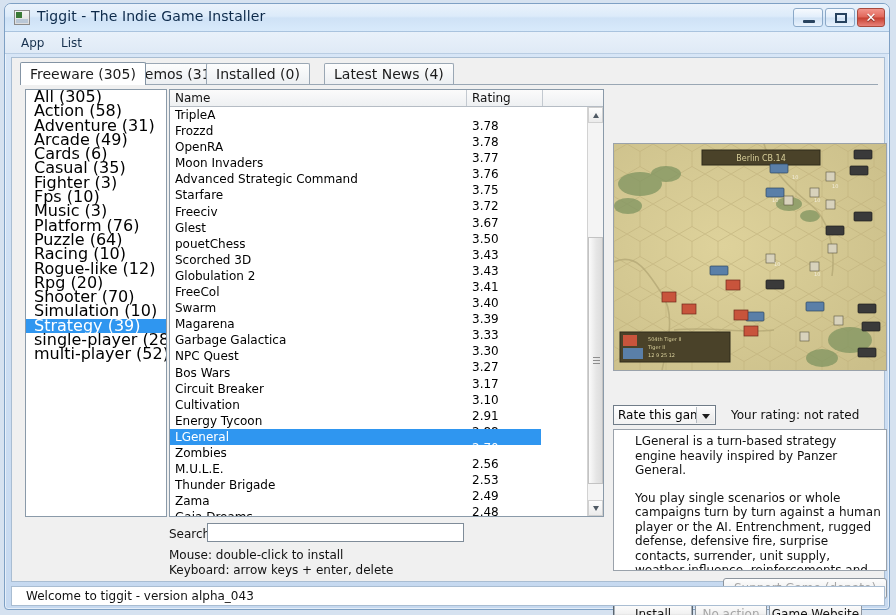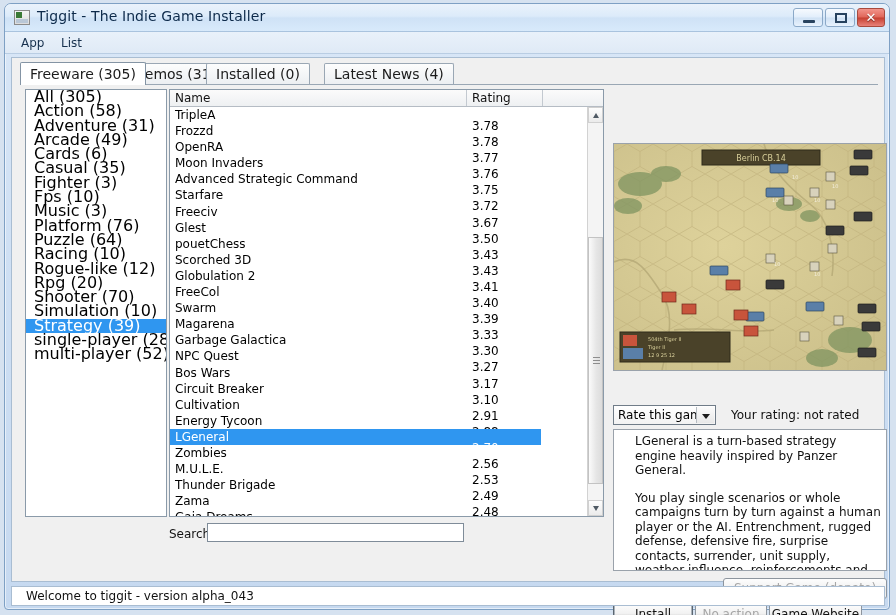--- a/index.html
+++ b/index.html
@@ -541,20 +541,24 @@
           <span class="sb-tri"></span>
         </div>
       </div>
     </div>
 
     <div id="search-row">
       <span id="search-label">Search:</span>
       <input id="search-input" type="text" value="" placeholder="" style="">
     </div>
 
+    <div id="hints">
+      <div>Mouse: double-click to install</div>
+      <div>Keyboard: arrow keys + enter, delete</div>
+    </div>
 
     <div id="shot">
       <svg width="272" height="226" viewBox="0 0 272 226">
         <defs>
           <pattern id="hexgrid" width="26" height="30" patternUnits="userSpaceOnUse">
             <path d="M0,7.5 L13,0 L26,7.5 L26,22.5 L13,30 L0,22.5 Z" fill="none" stroke="#bfb07a" stroke-width="0.6"></path>
           </pattern>
           <radialGradient id="terrg" cx="40%" cy="45%" r="75%">
             <stop offset="0%" stop-color="#ded29b"></stop>
             <stop offset="100%" stop-color="#cbbf8a"></stop>

